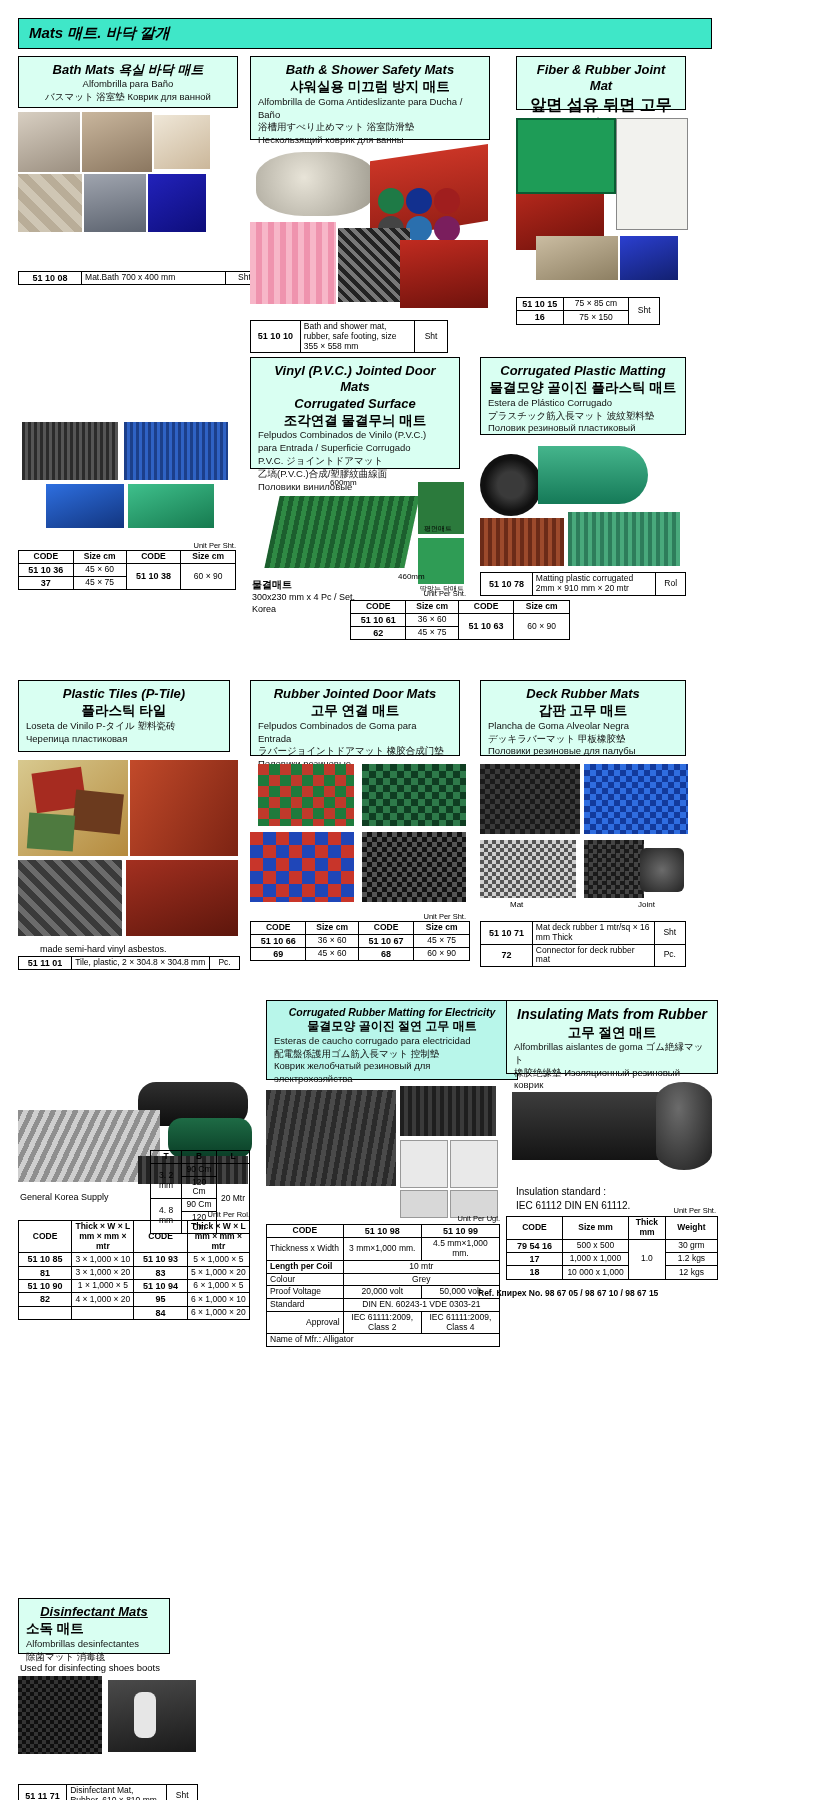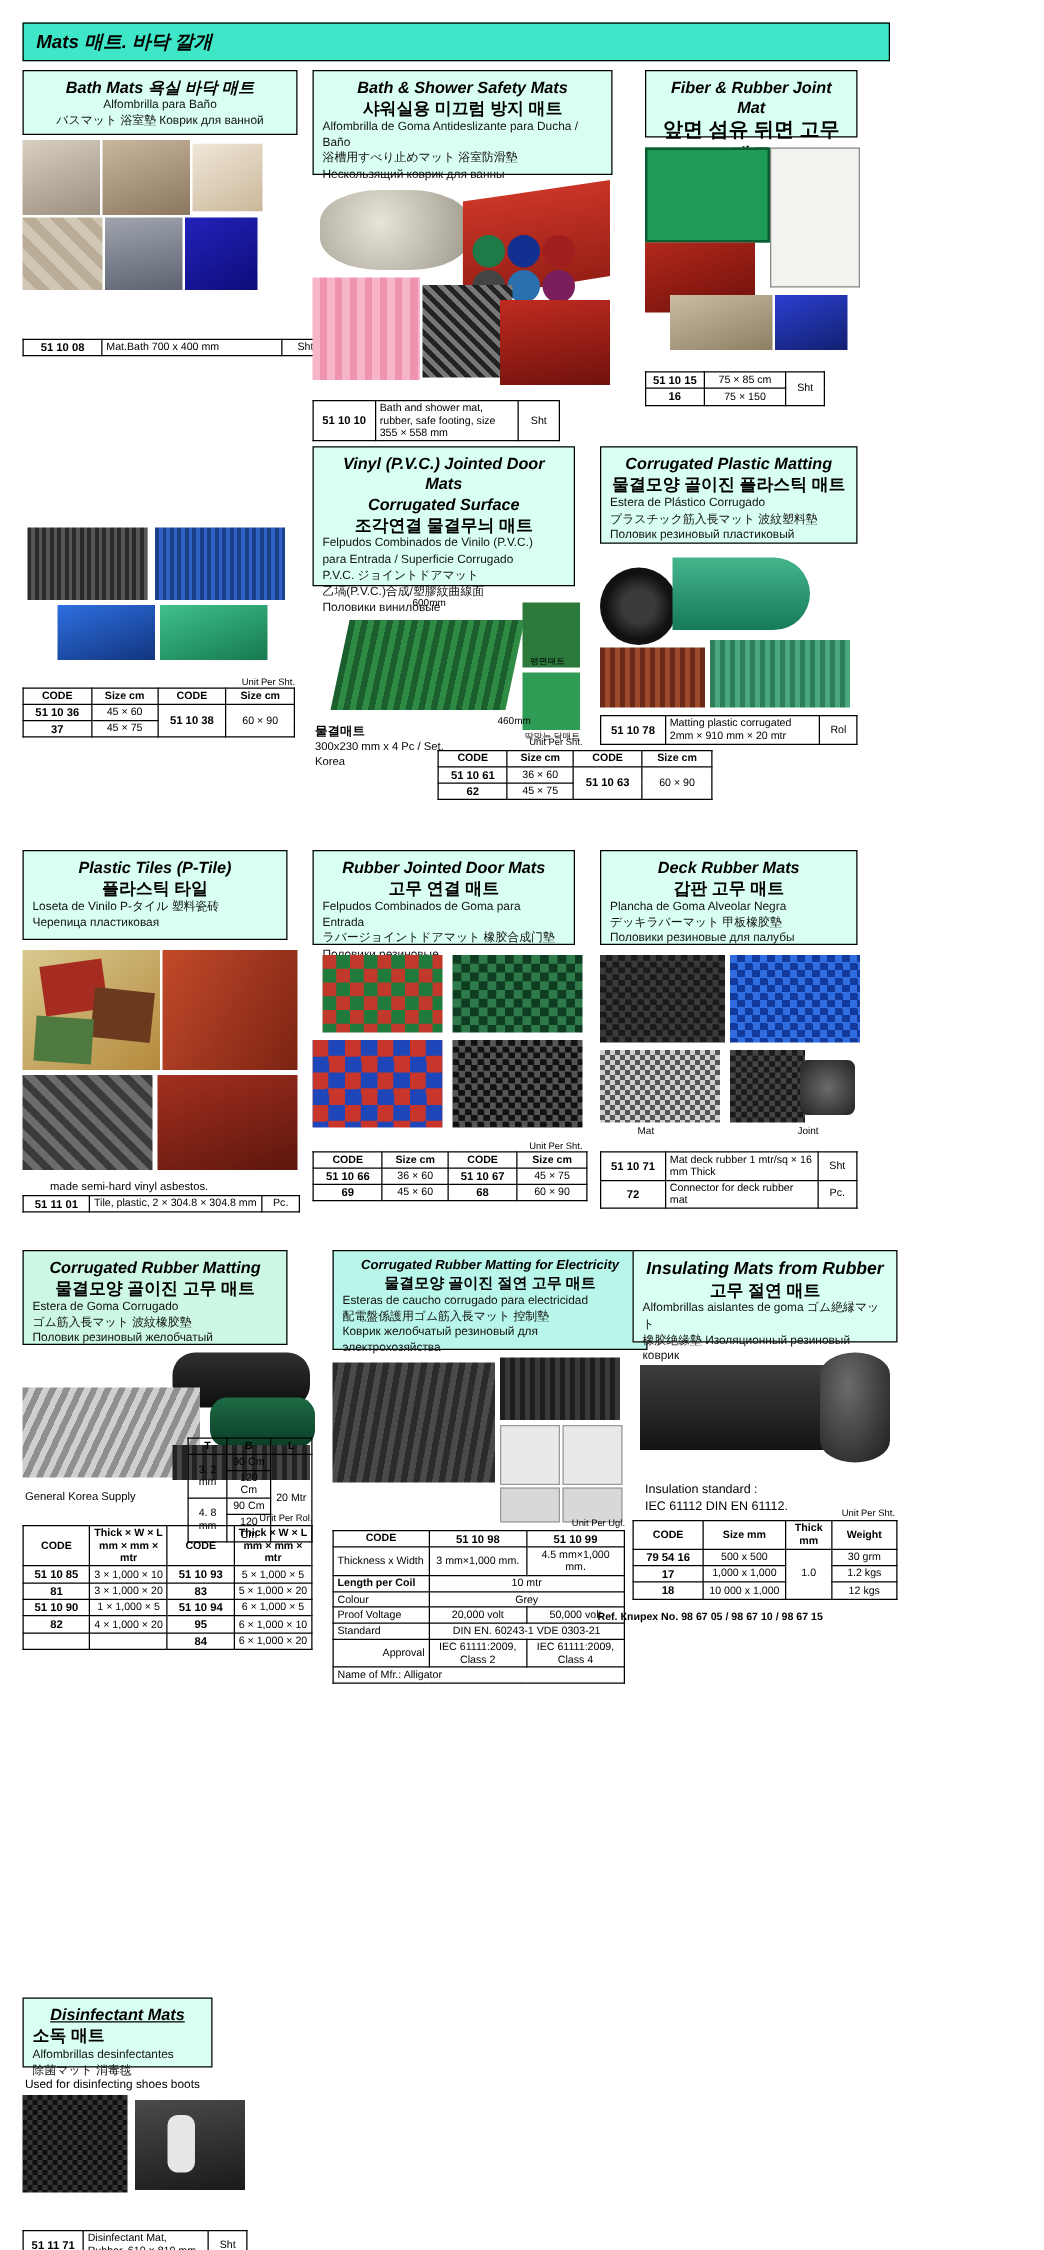--- a/index.html
+++ b/index.html
@@ -337,27 +337,20 @@
       <td style="width:26px;">Sht</td>
     </tr>
     <tr>
       <td class="code">72</td>
       <td style="text-align:left;">Connector for deck rubber mat</td>
       <td>Pc.</td>
     </tr>
   </tbody>
     </table>
 
-  <div class="abs hdr green" style="left:18px;top:1000px;width:212px;height:76px;">
-    <div class="h1">Corrugated Rubber Matting</div>
-    <div class="h2">물결모양 골이진 고무 매트</div>
-    <div class="sub left">Estera de Goma Corrugado</div>
-    <div class="sub left">ゴム筋入長マット    波紋橡胶墊</div>
-    <div class="sub left">Половик резиновый желобчатый</div>
-  </div>
 
   <div class="abs" style="left:18px;top:1082px;width:236px;height:106px;">
     <div class="ph" style="left:120px;top:0;width:110px;height:44px;background:linear-gradient(180deg,#2f2f2f,#0e0e0e);border-radius:18px;"></div>
     <div class="ph" style="left:150px;top:36px;width:84px;height:40px;background:linear-gradient(180deg,#1e6b45,#0a3d26);border-radius:14px;"></div>
     <div class="ph" style="left:0;top:28px;width:142px;height:72px;background:repeating-linear-gradient(115deg,#8f8f8f 0 5px,#cfcfcf 5px 10px);"></div>
     <div class="ph" style="left:120px;top:74px;width:110px;height:28px;background:repeating-linear-gradient(90deg,#222 0 4px,#444 4px 8px);"></div>
   </div>
 
   <div class="abs" style="left:20px;top:1192px;font-size:9px;">General Korea Supply</div>
 

